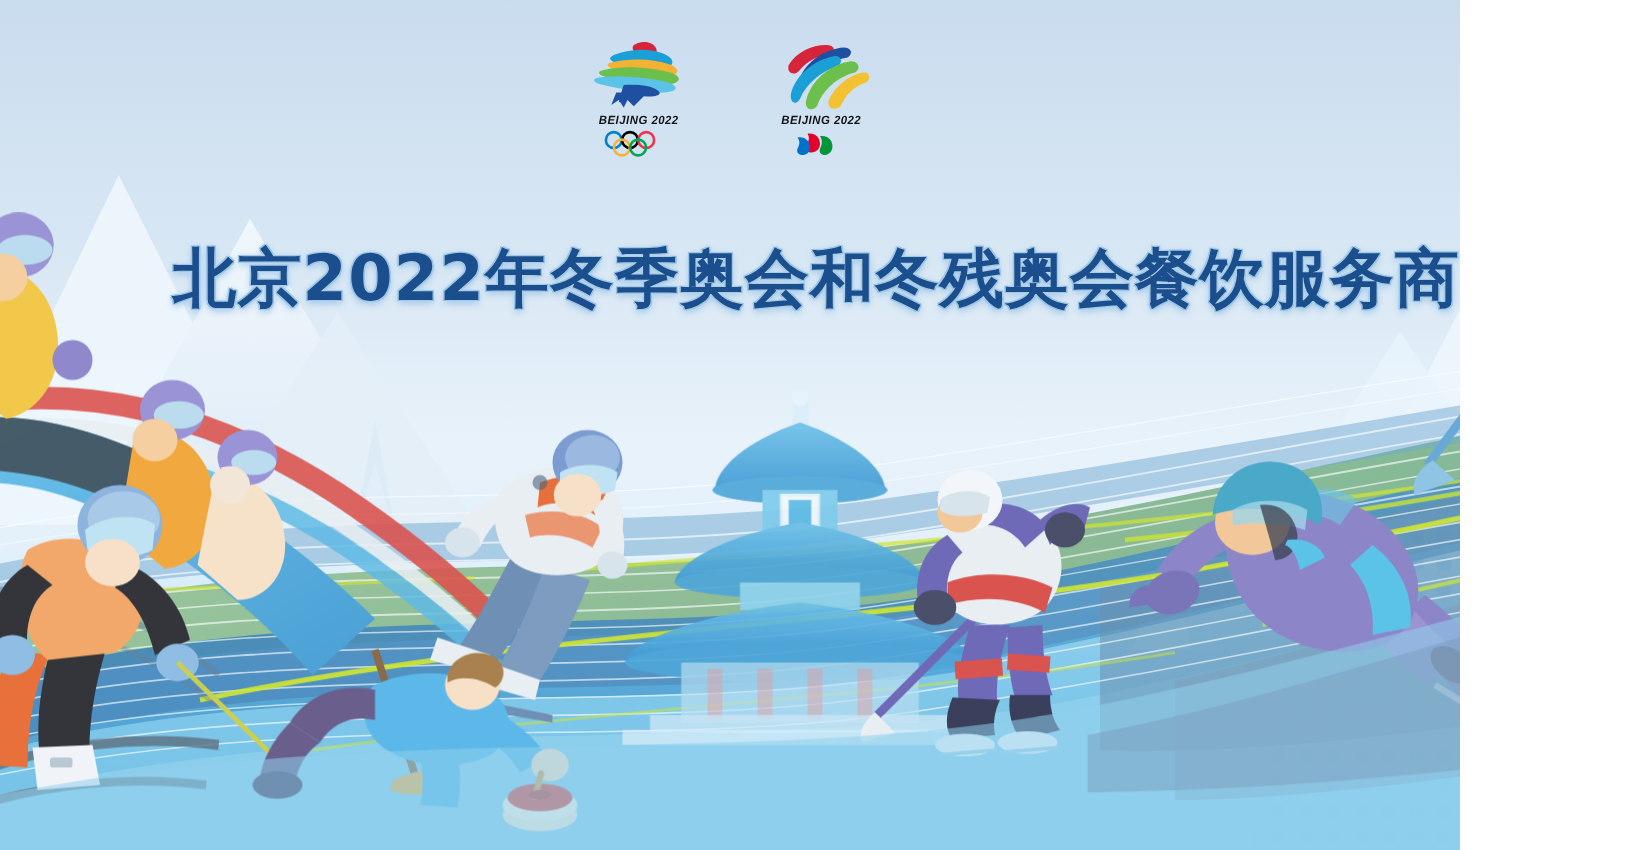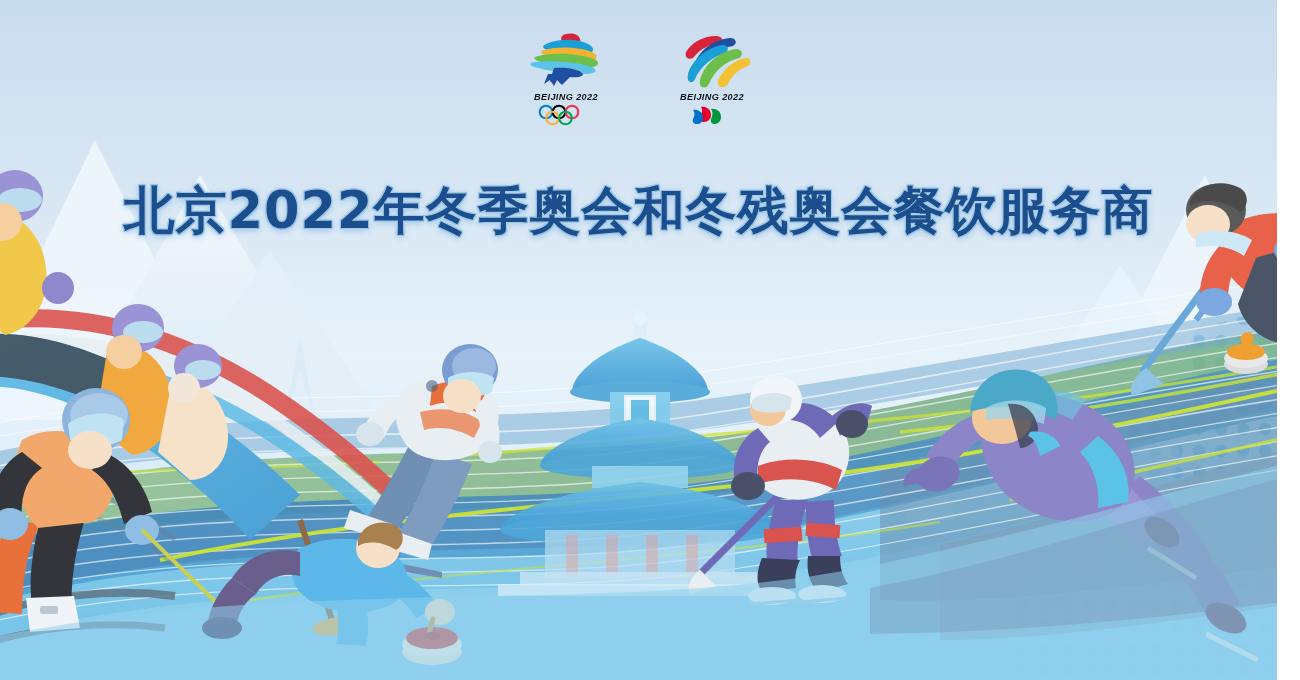--- a/index.html
+++ b/index.html
@@ -1,20 +1,20 @@
 <!DOCTYPE html>
 <html><head>
 <meta charset="utf-8">
 <title>Beijing 2022 Banner</title>
 <style>
   html,body{margin:0;padding:0;background:#ffffff;}
   body{font-family:"Liberation Sans","DejaVu Sans",sans-serif;}
 
   #banner{
-    position:relative;width:1277px;height:680px;overflow:hidden;
+    position:relative;width:1168px;height:680px;overflow:hidden;
     background:linear-gradient(180deg,#cadcee 0%,#d3e3f1 28%,#e3eef7 50%,#eaf3fa 62%,#dceefa 72%,#9fd6f0 86%,#8dcdec 100%);
   }
   .layer{position:absolute;inset:0;}
   .svgfill{position:absolute;top:0;left:0;width:1300px;height:680px;}
 
   
   #emblem-row{
     position:absolute;left:0;right:0;top:30px;height:115px;
     display:flex;justify-content:center;align-items:flex-start;gap:46px;
     z-index:40;
@@ -24,21 +24,21 @@
   .emblem .wordmark{
     display:block;text-align:center;font-size:9.5px;font-weight:bold;
     letter-spacing:.4px;color:#10131a;margin-top:3px;
     font-family:"Liberation Sans",sans-serif;font-style:italic;
     transform:scaleX(.96);
   }
   .emblem .sub{display:block;margin:2px auto 0;}
 
   
   #title-wrap{
-    position:absolute;left:0;right:0;top:143px;text-align:center;z-index:45;
+    position:absolute;left:0;right:0;top:155px;text-align:right;z-index:45;
   }
   #main-title{
     display:inline-block;
     font-family:"DejaVu Sans","Liberation Sans",sans-serif;
     font-size:51px;font-weight:bold;letter-spacing:1px;
     color:#1a4e8c;
     text-shadow:
       0 0 2px #bcd8ef, 0 0 4px #bcd8ef,
       1px 1px 0 #7fb3dd, -1px 1px 0 #7fb3dd,
       1px -1px 0 #7fb3dd, -1px -1px 0 #7fb3dd,

